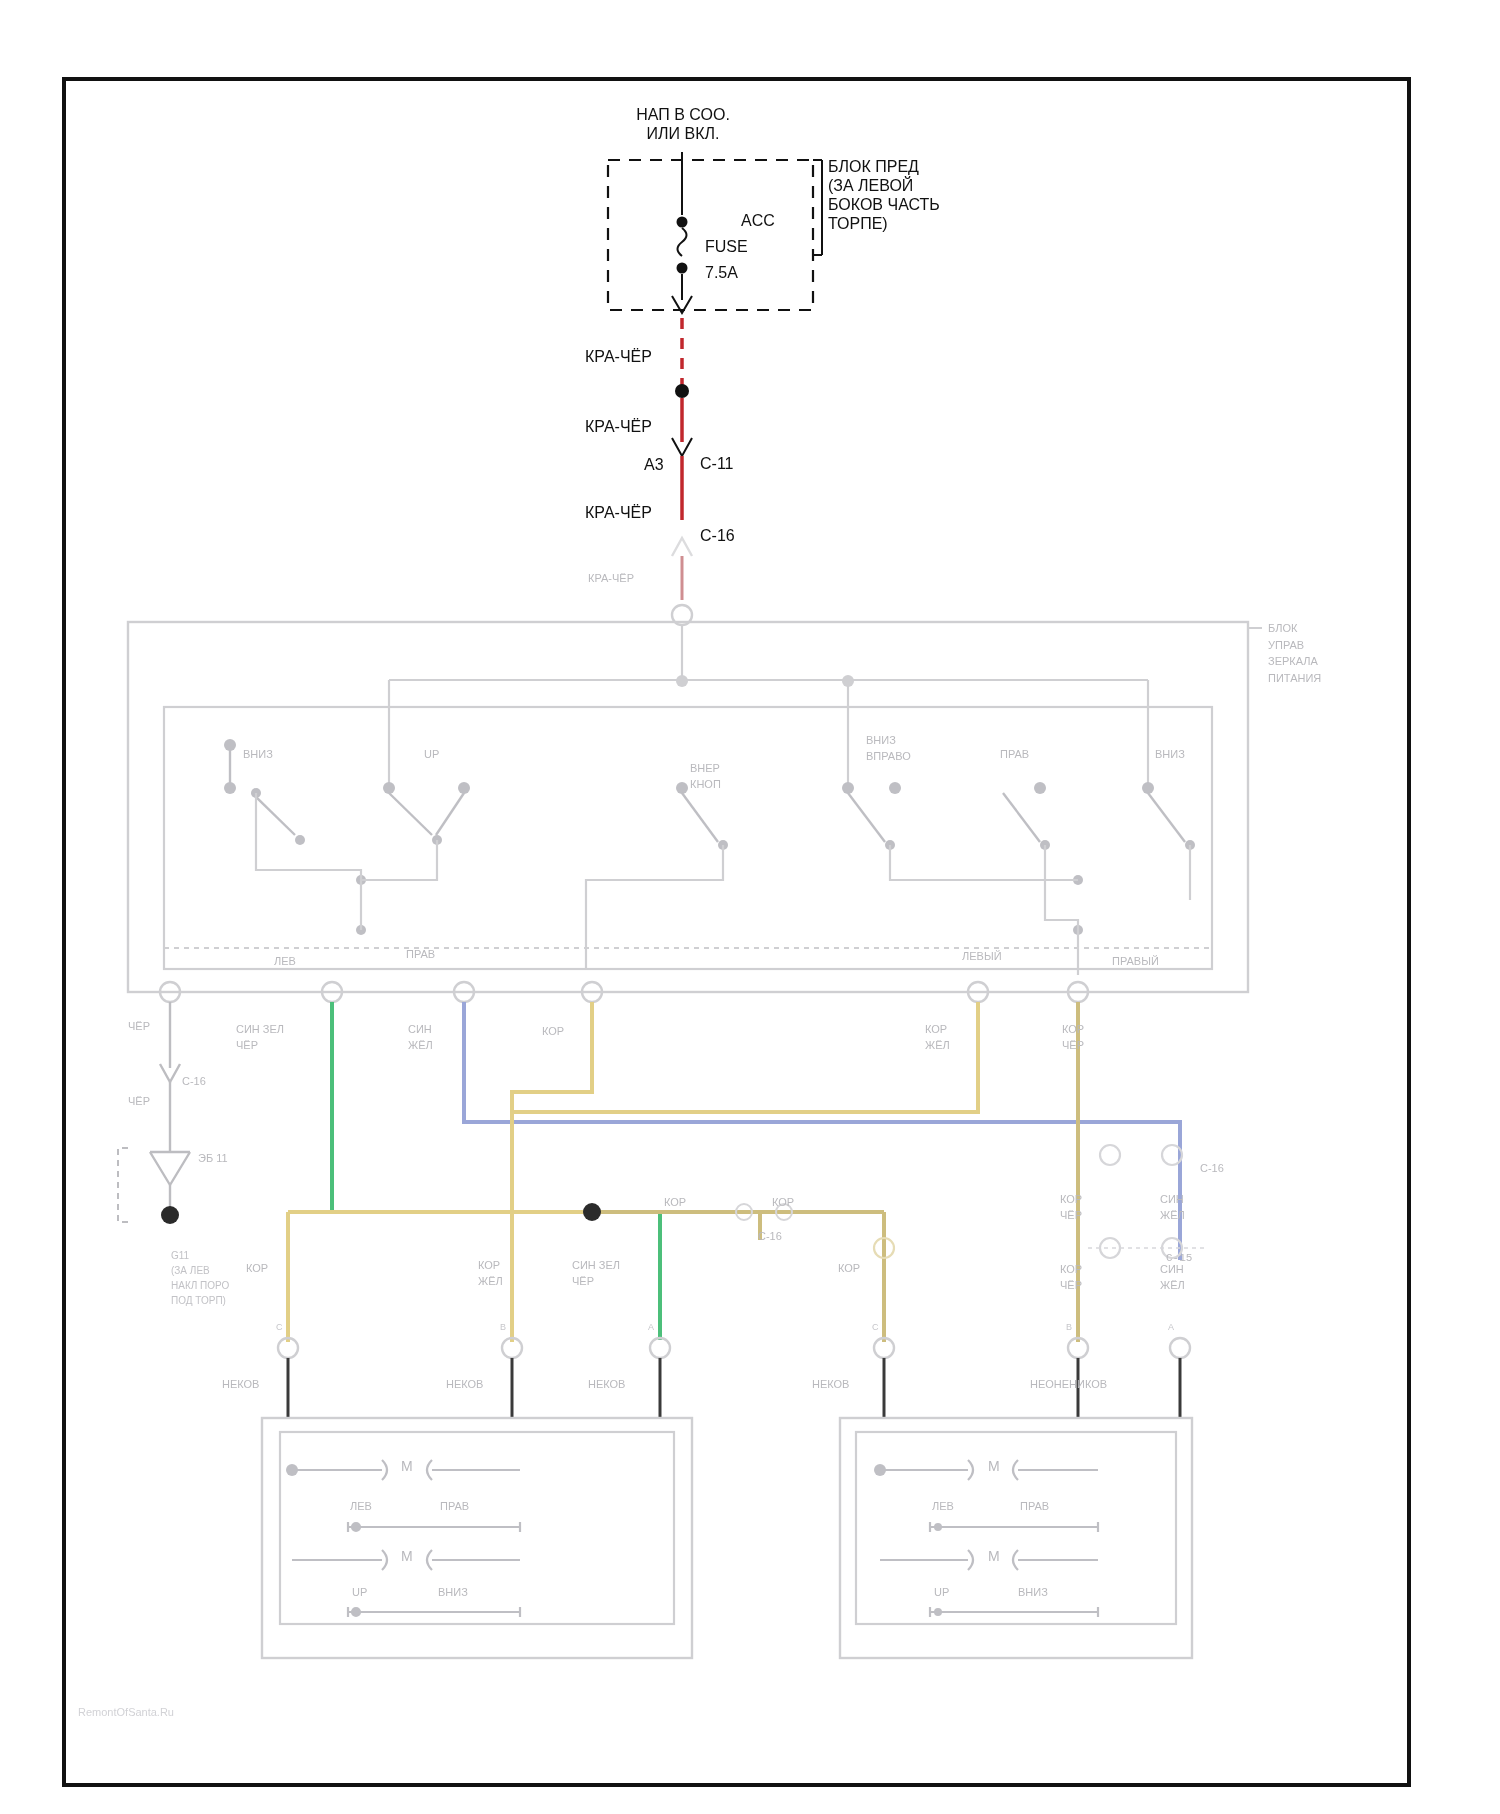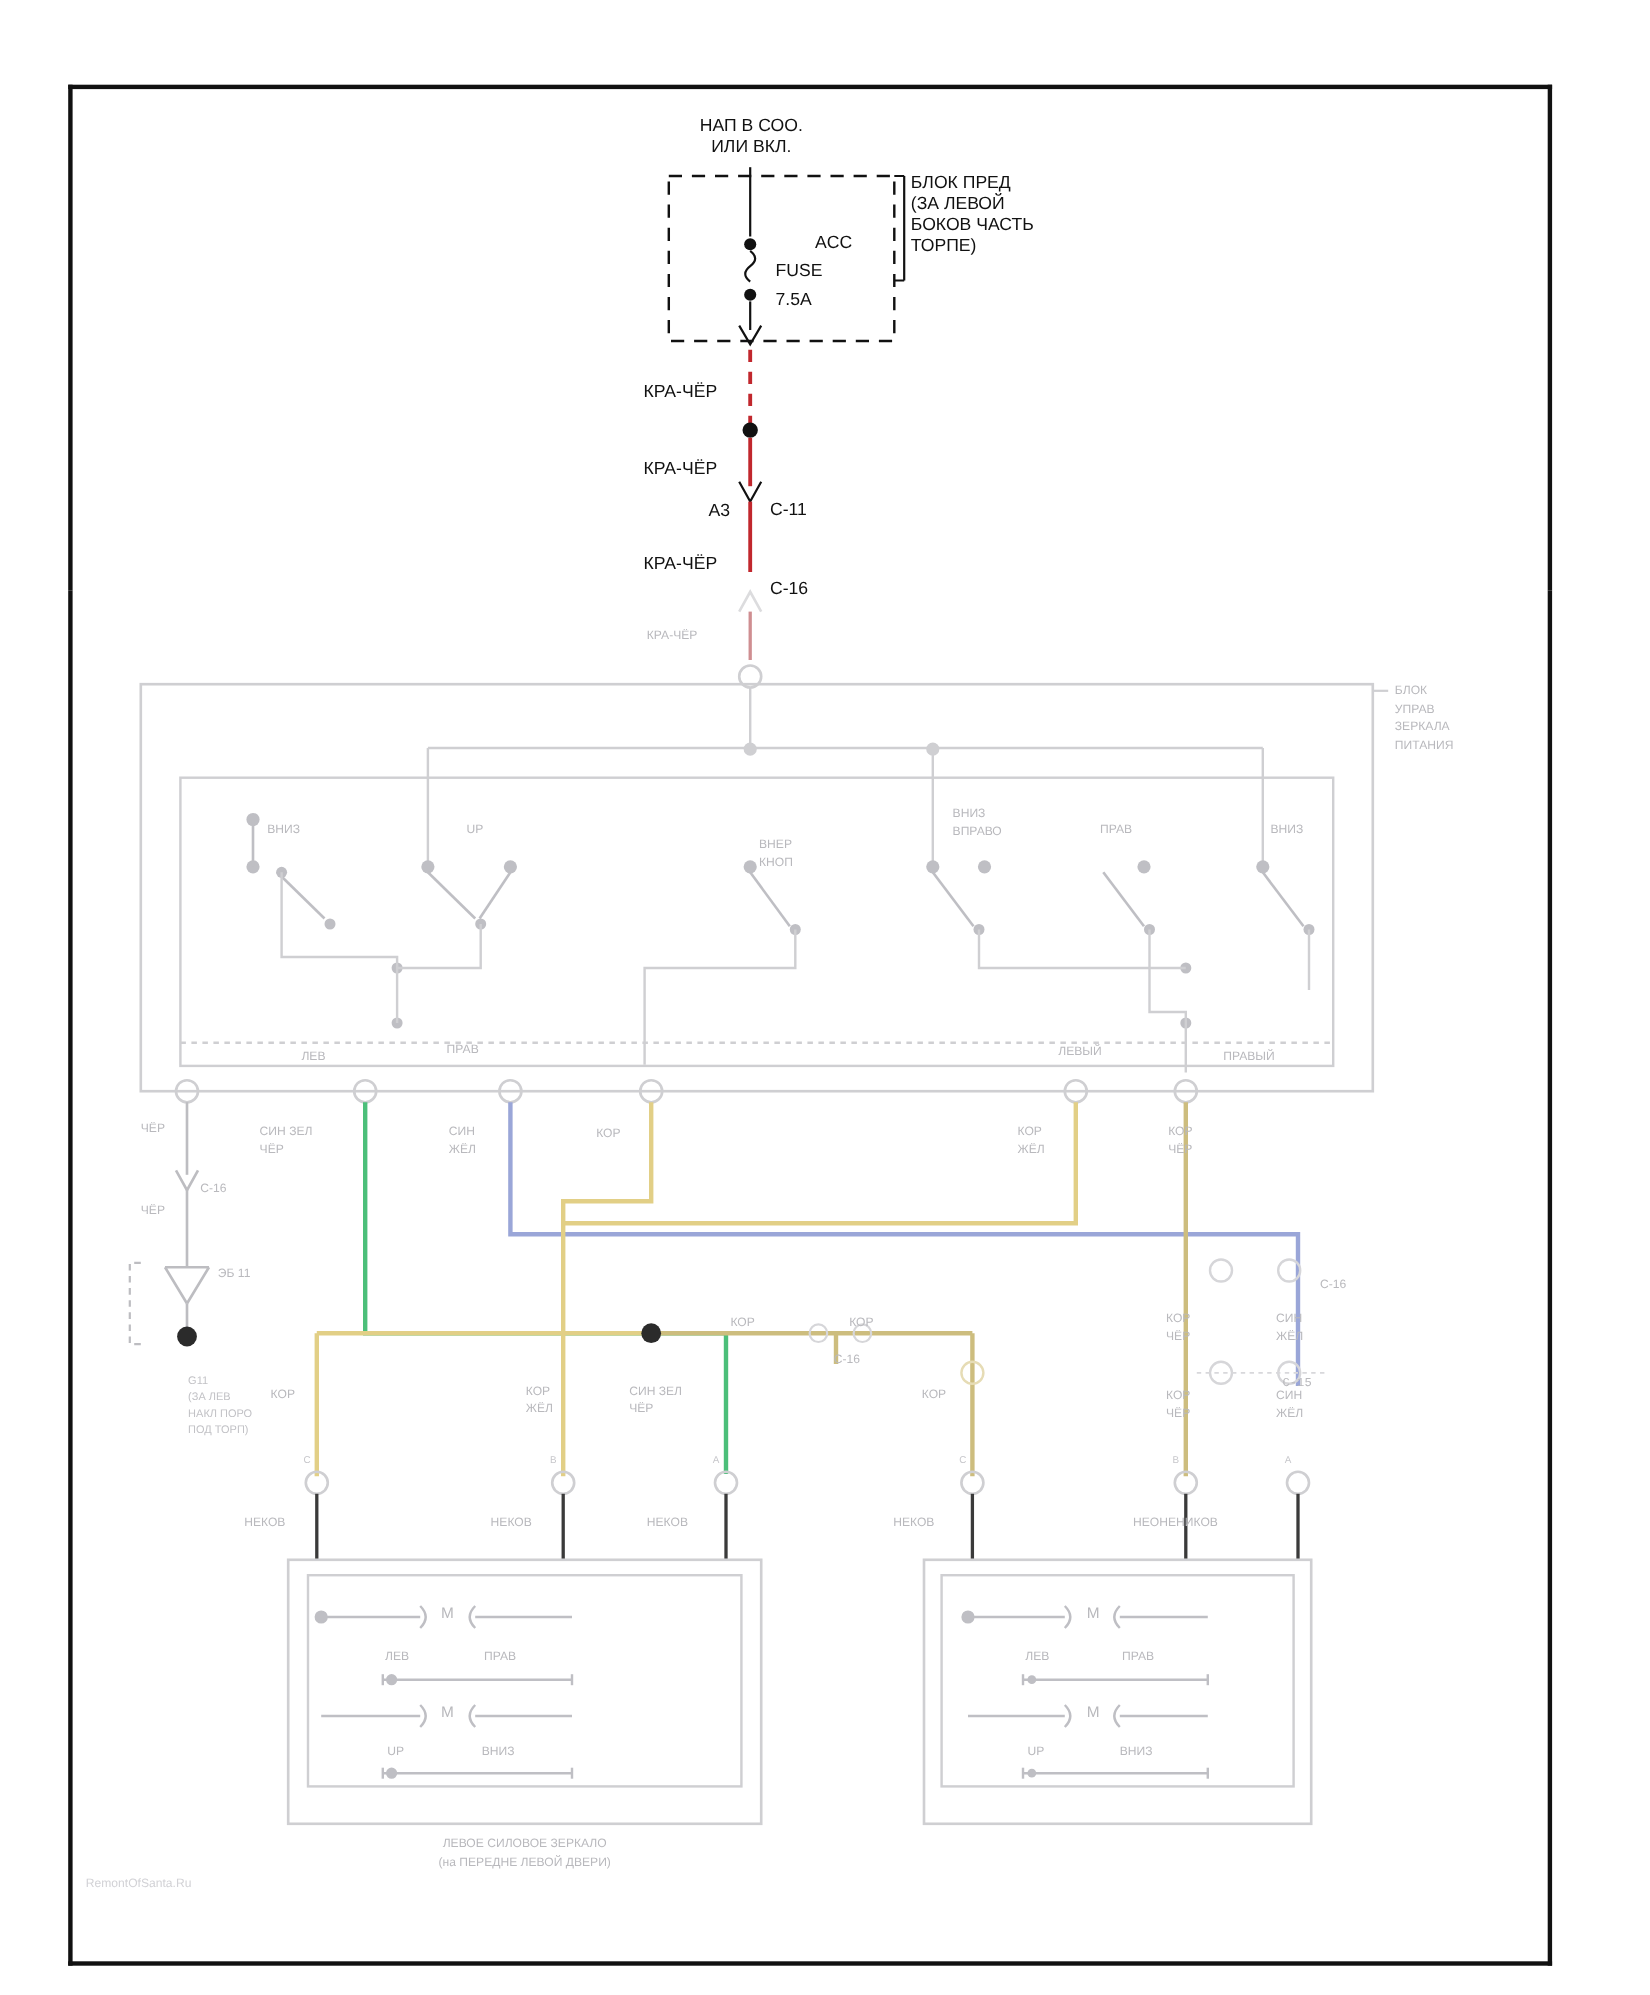--- a/index.html
+++ b/index.html
@@ -401,18 +401,16 @@
   <div class="lbl dim" style="left:350px; top:1500px;">ЛЕВ</div>
   <div class="lbl dim" style="left:440px; top:1500px;">ПРАВ</div>
   <div class="lbl dim" style="left:352px; top:1586px;">UP</div>
   <div class="lbl dim" style="left:438px; top:1586px;">ВНИЗ</div>
 
   <div class="lbl dim" style="left:932px; top:1500px;">ЛЕВ</div>
   <div class="lbl dim" style="left:1020px; top:1500px;">ПРАВ</div>
   <div class="lbl dim" style="left:934px; top:1586px;">UP</div>
   <div class="lbl dim" style="left:1018px; top:1586px;">ВНИЗ</div>
 
-  <div class="lbl dim center" style="left:262px; top:1668px; width:430px; line-height:1.5;">ЛЕВОЕ СИЛОВОЕ ЗЕРКАЛО
-(на ПЕРЕДНЕ ЛЕВОЙ ДВЕРИ)</div>
 
   <div class="watermark">RemontOfSanta.Ru</div>
 
 </div>
 
 </body></html>

